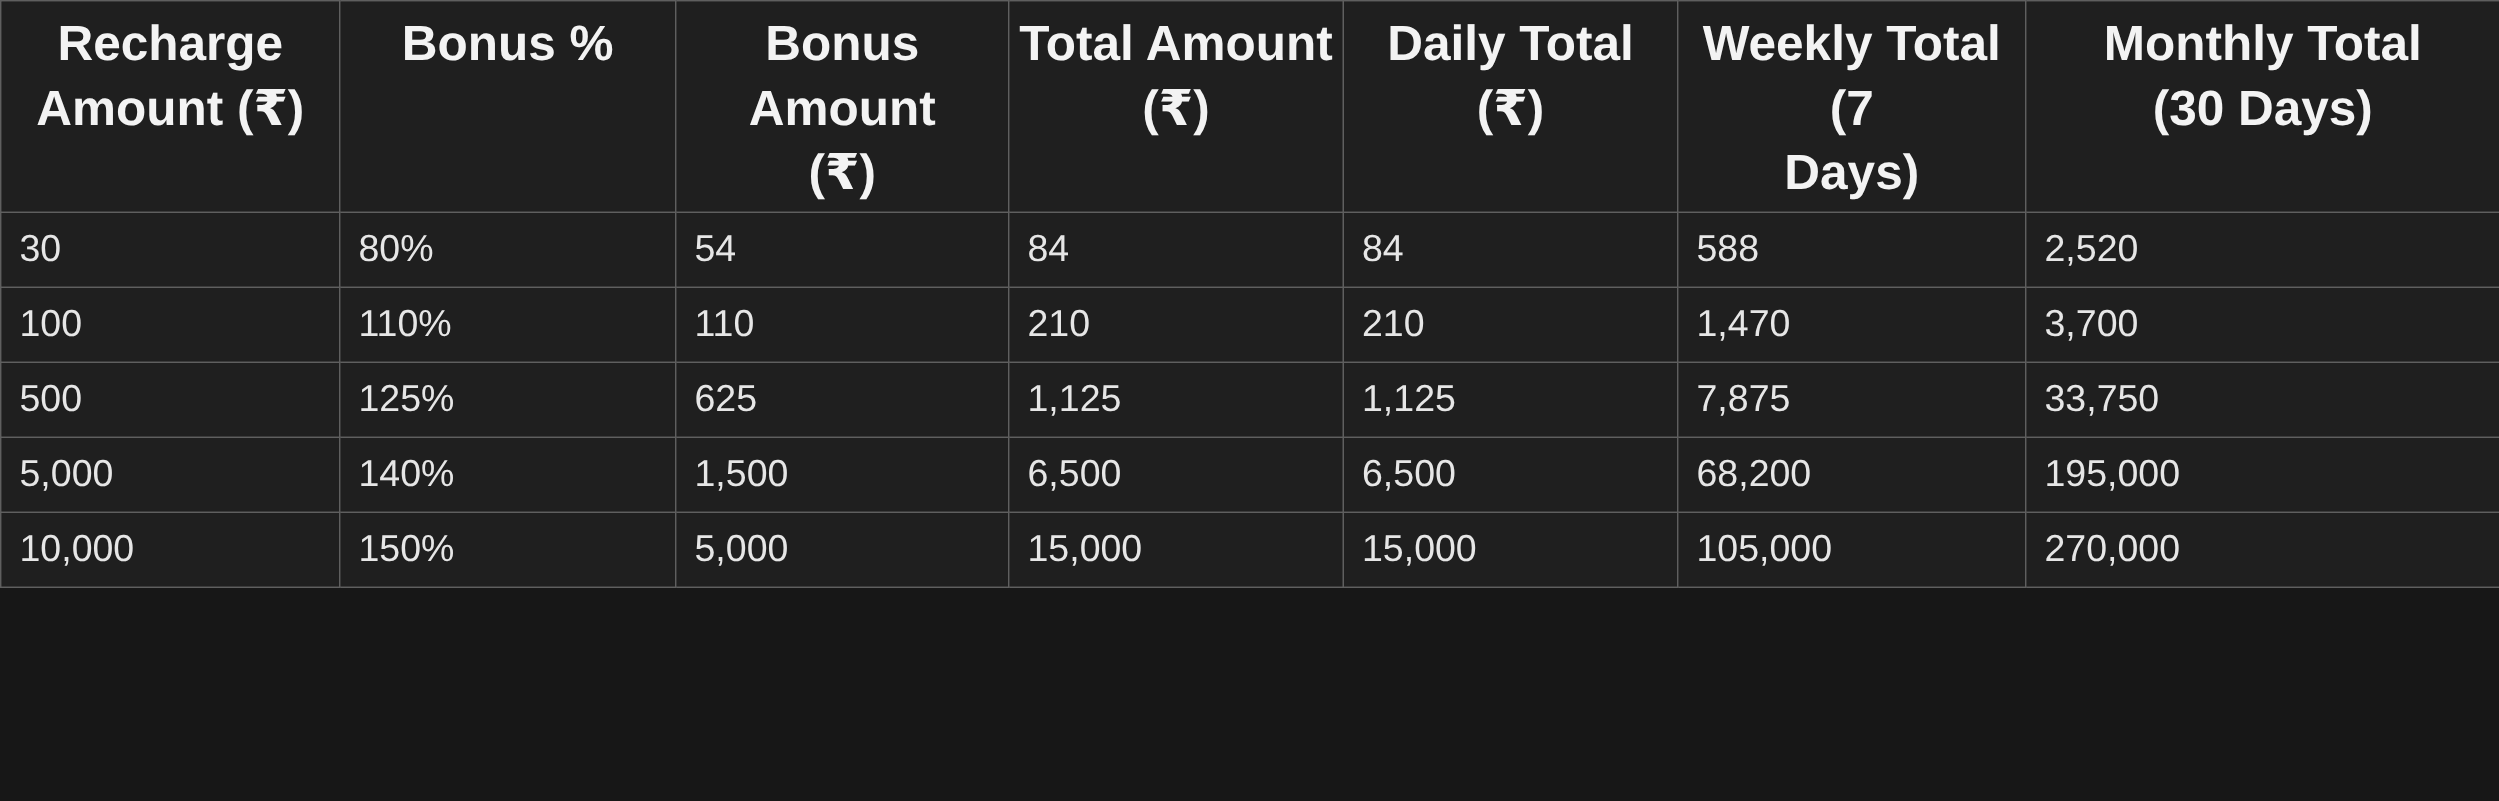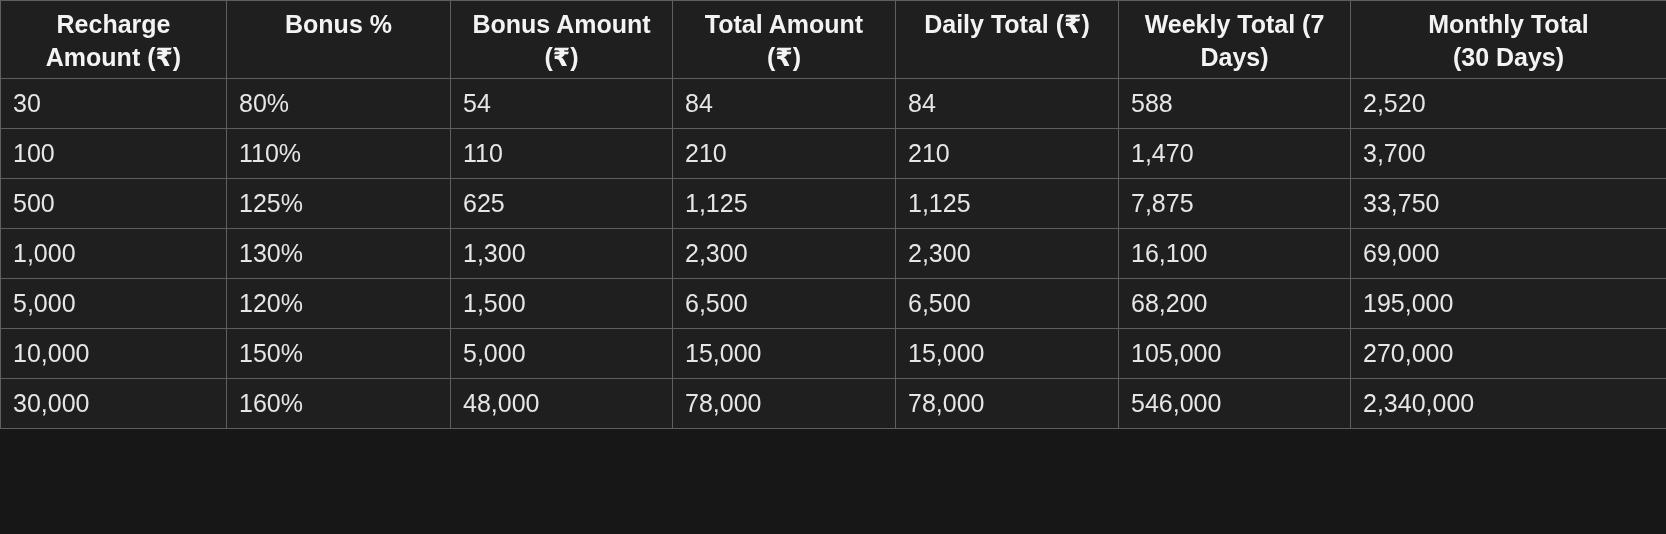--- a/index.html
+++ b/index.html
@@ -24,21 +24,21 @@
     background: #1f1f1f;
     box-sizing: border-box;
     overflow: hidden;
   }
   .bonus-table th {
     height: 78px;
     vertical-align: top;
     text-align: center;
     color: #f3f3f3;
     font-weight: bold;
-    font-size: 25px;
+    font-size: 33px;
     line-height: 1.3;
     padding: 7px 4px 4px 4px;
     white-space: pre-line;
   }
   .bonus-table td {
     height: 50px;
     vertical-align: middle;
     text-align: left;
     color: #e6e6e6;
     font-size: 25px;
@@ -104,49 +104,31 @@
       <tr>
         <td>500</td>
         <td>125%</td>
         <td>625</td>
         <td>1,125</td>
         <td>1,125</td>
         <td>7,875</td>
         <td>33,750</td>
       </tr>
       <tr>
-        <td>1,000</td>
-        <td>130%</td>
-        <td>1,300</td>
-        <td>2,300</td>
-        <td>2,300</td>
-        <td>16,100</td>
-        <td>69,000</td>
-      </tr>
-      <tr>
         <td>5,000</td>
-        <td>120%</td>
+        <td>140%</td>
         <td>1,500</td>
         <td>6,500</td>
         <td>6,500</td>
         <td>68,200</td>
         <td>195,000</td>
       </tr>
       <tr>
         <td>10,000</td>
         <td>150%</td>
         <td>5,000</td>
         <td>15,000</td>
         <td>15,000</td>
         <td>105,000</td>
         <td>270,000</td>
       </tr>
-      <tr>
-        <td>30,000</td>
-        <td>160%</td>
-        <td>48,000</td>
-        <td>78,000</td>
-        <td>78,000</td>
-        <td>546,000</td>
-        <td>2,340,000</td>
-      </tr>
     </tbody>
 </table>
 
 </body></html>

